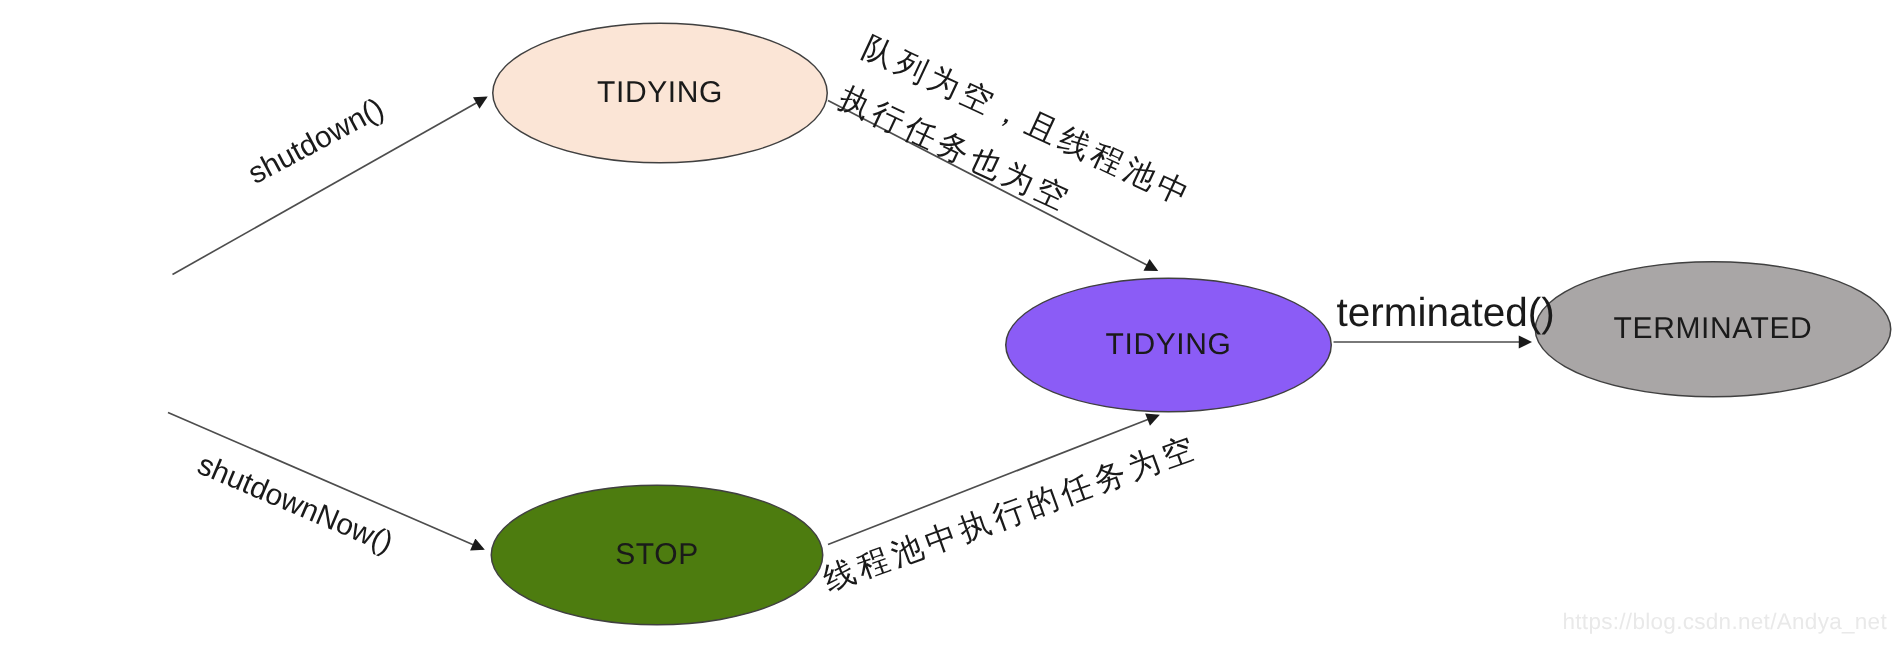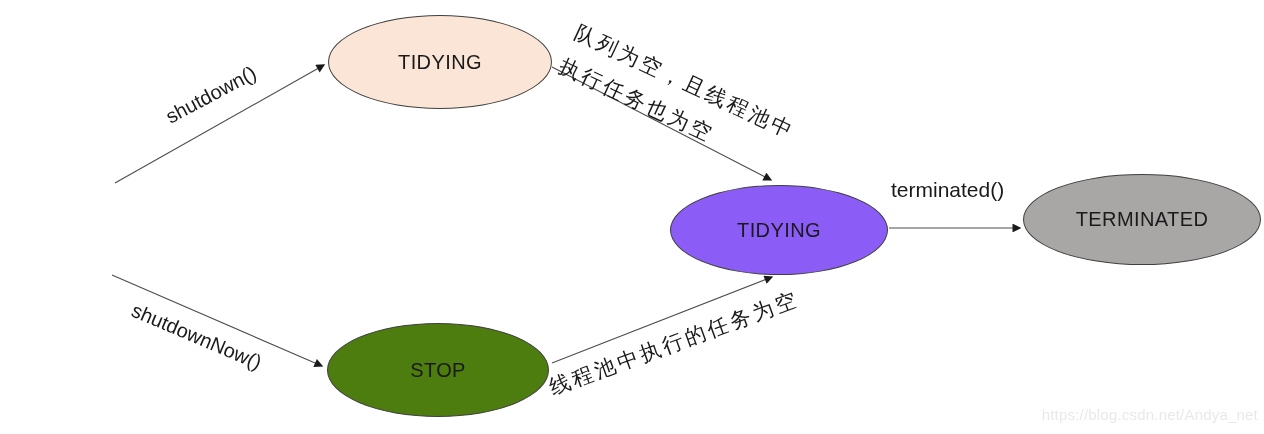--- a/index.html
+++ b/index.html
@@ -36,21 +36,21 @@
   .node-terminated { left: 1023px; top: 174px; width: 238px; height: 91px; }
   .edge-label {
     position: absolute;
     white-space: nowrap;
     font-size: 20px;
     transform-origin: 0 0;
     line-height: 1.15;
   }
   .lbl-shutdown-call    { left: 162px; top: 108px; transform: rotate(-28deg); }
   .lbl-shutdownnow-call { left: 137px; top: 299px; transform: rotate(23deg); }
-  .lbl-terminated-call  { left: 891px; top: 178px; font-size: 21px; }
+  .lbl-terminated-call  { left: 891px; top: 193px; font-size: 27px; }
   .lbl-cn-top {
     left: 584px; top: 14px;
     transform: rotate(25deg);
     font-size: 21px;
     letter-spacing: 3px;
     line-height: 37px;
   }
   .lbl-cn-bottom {
     left: 546px; top: 377px;
     transform: rotate(-20deg);

